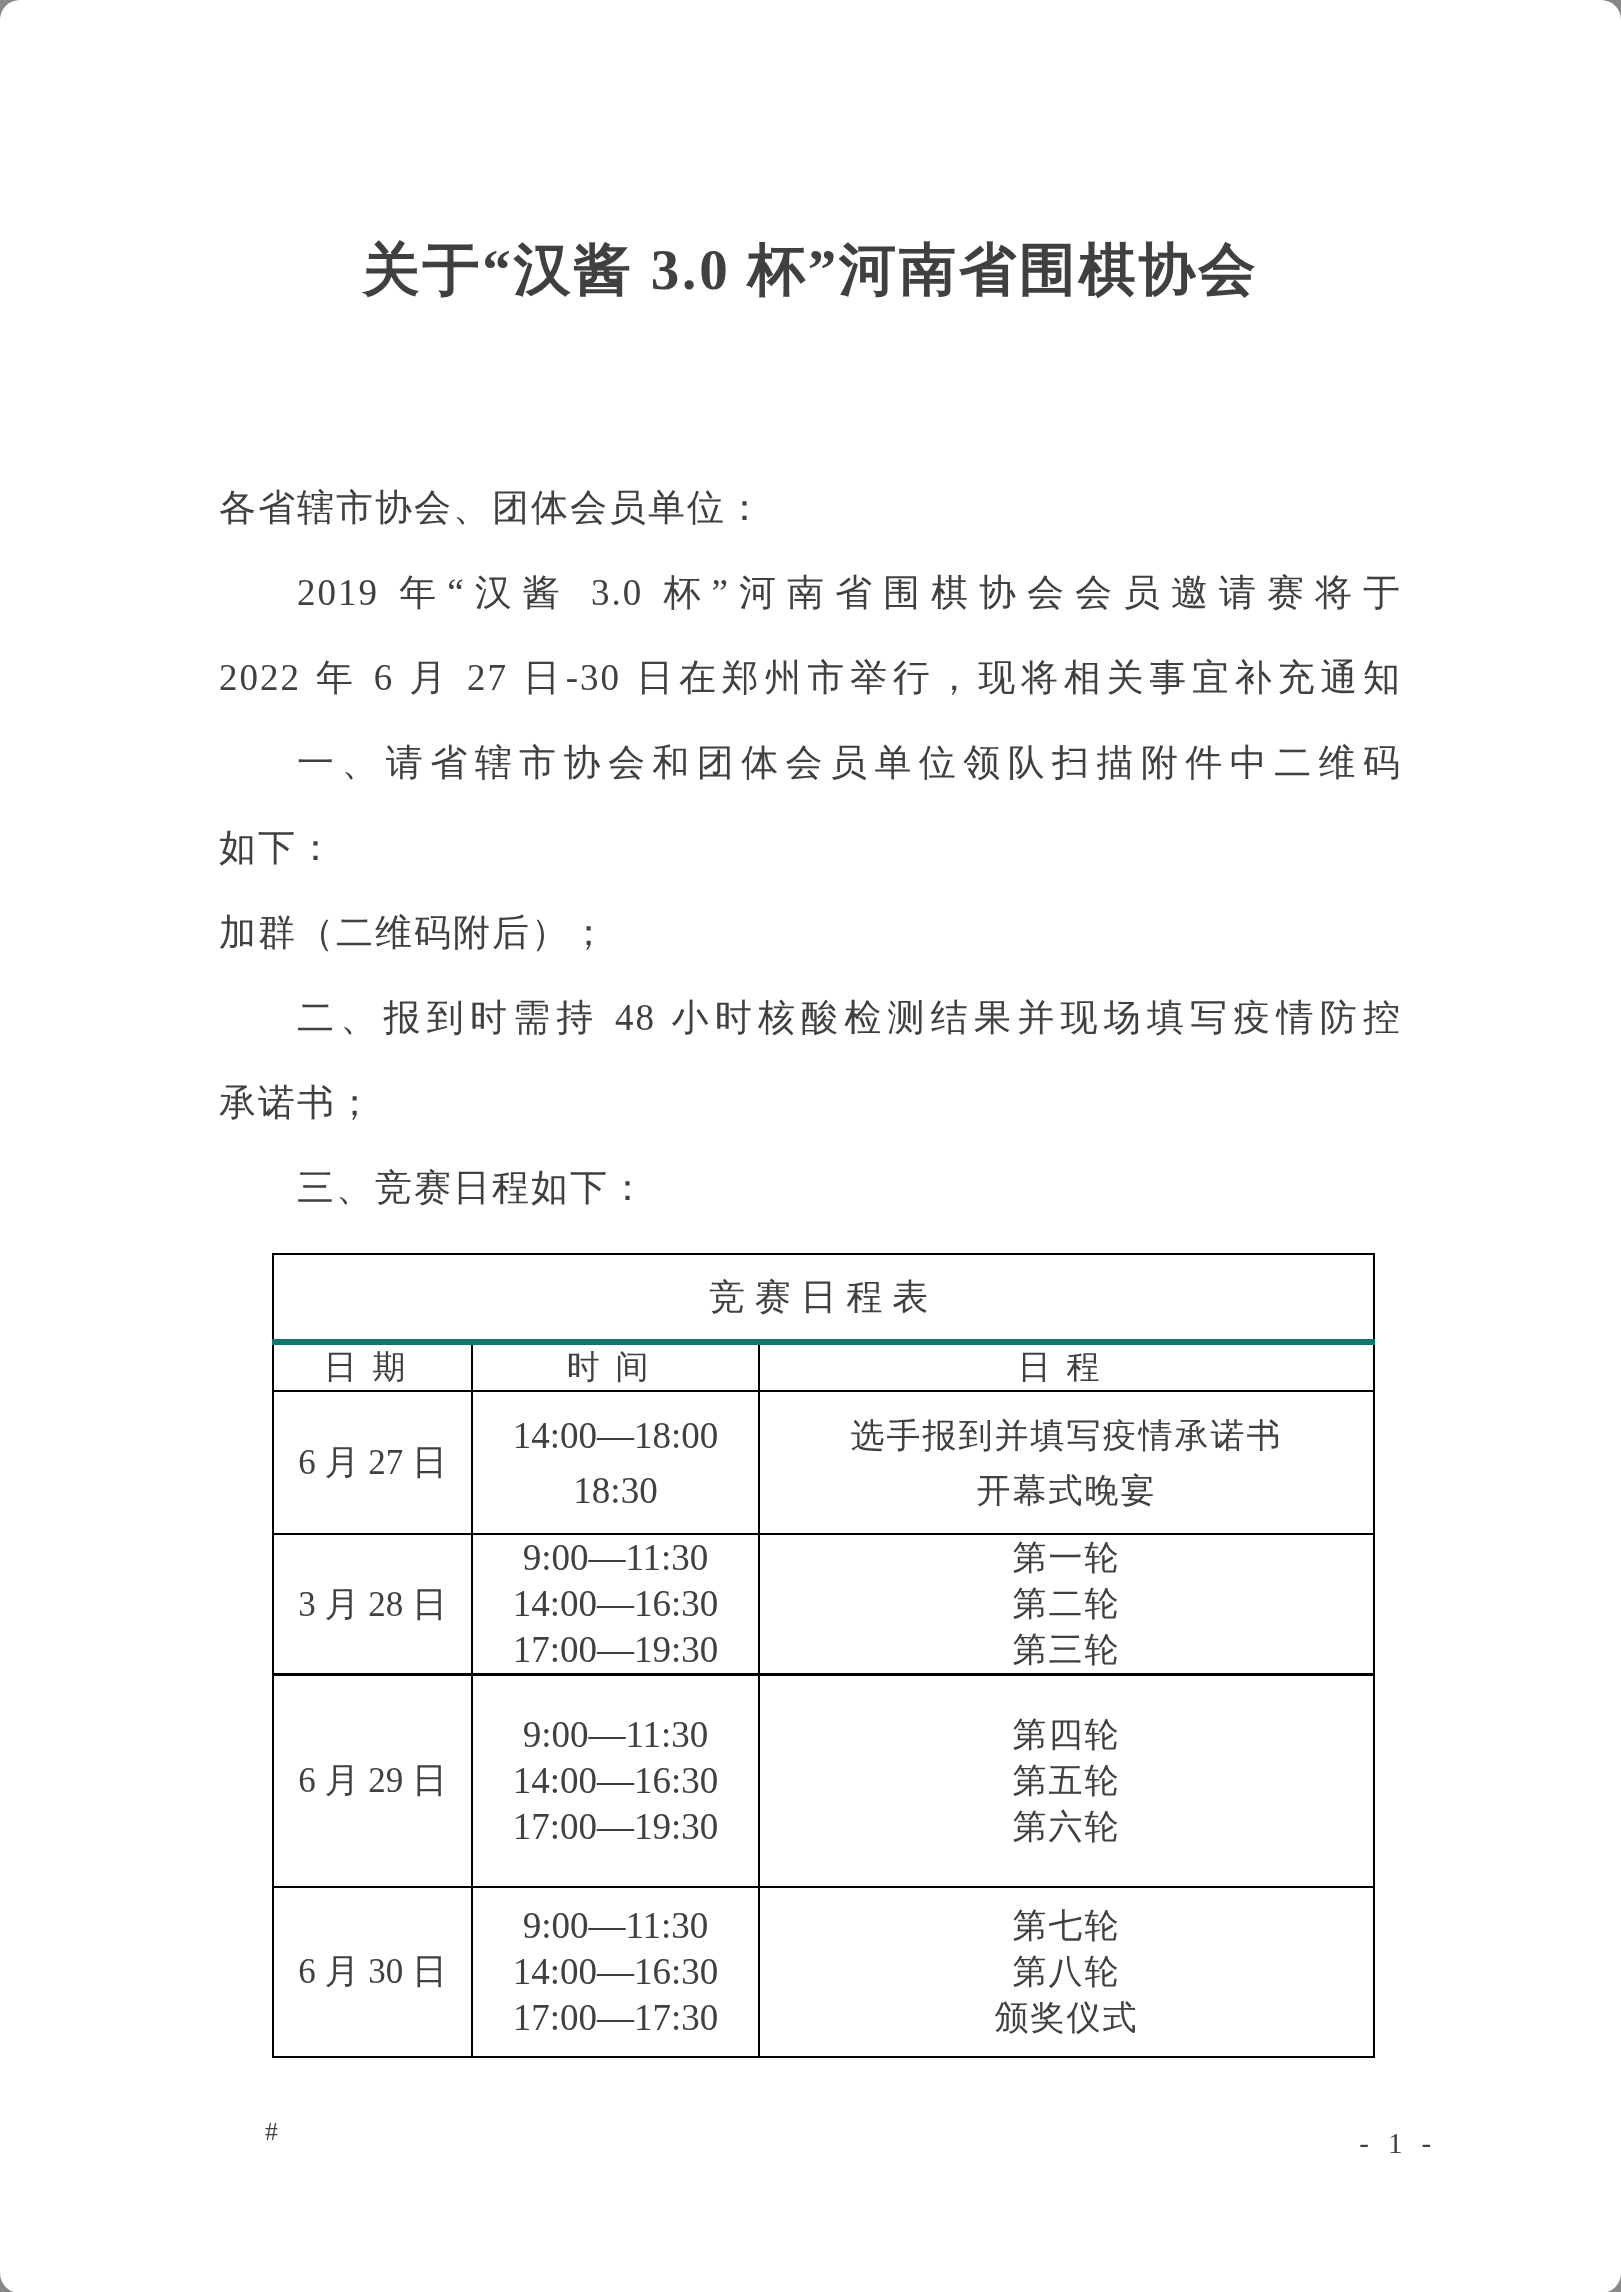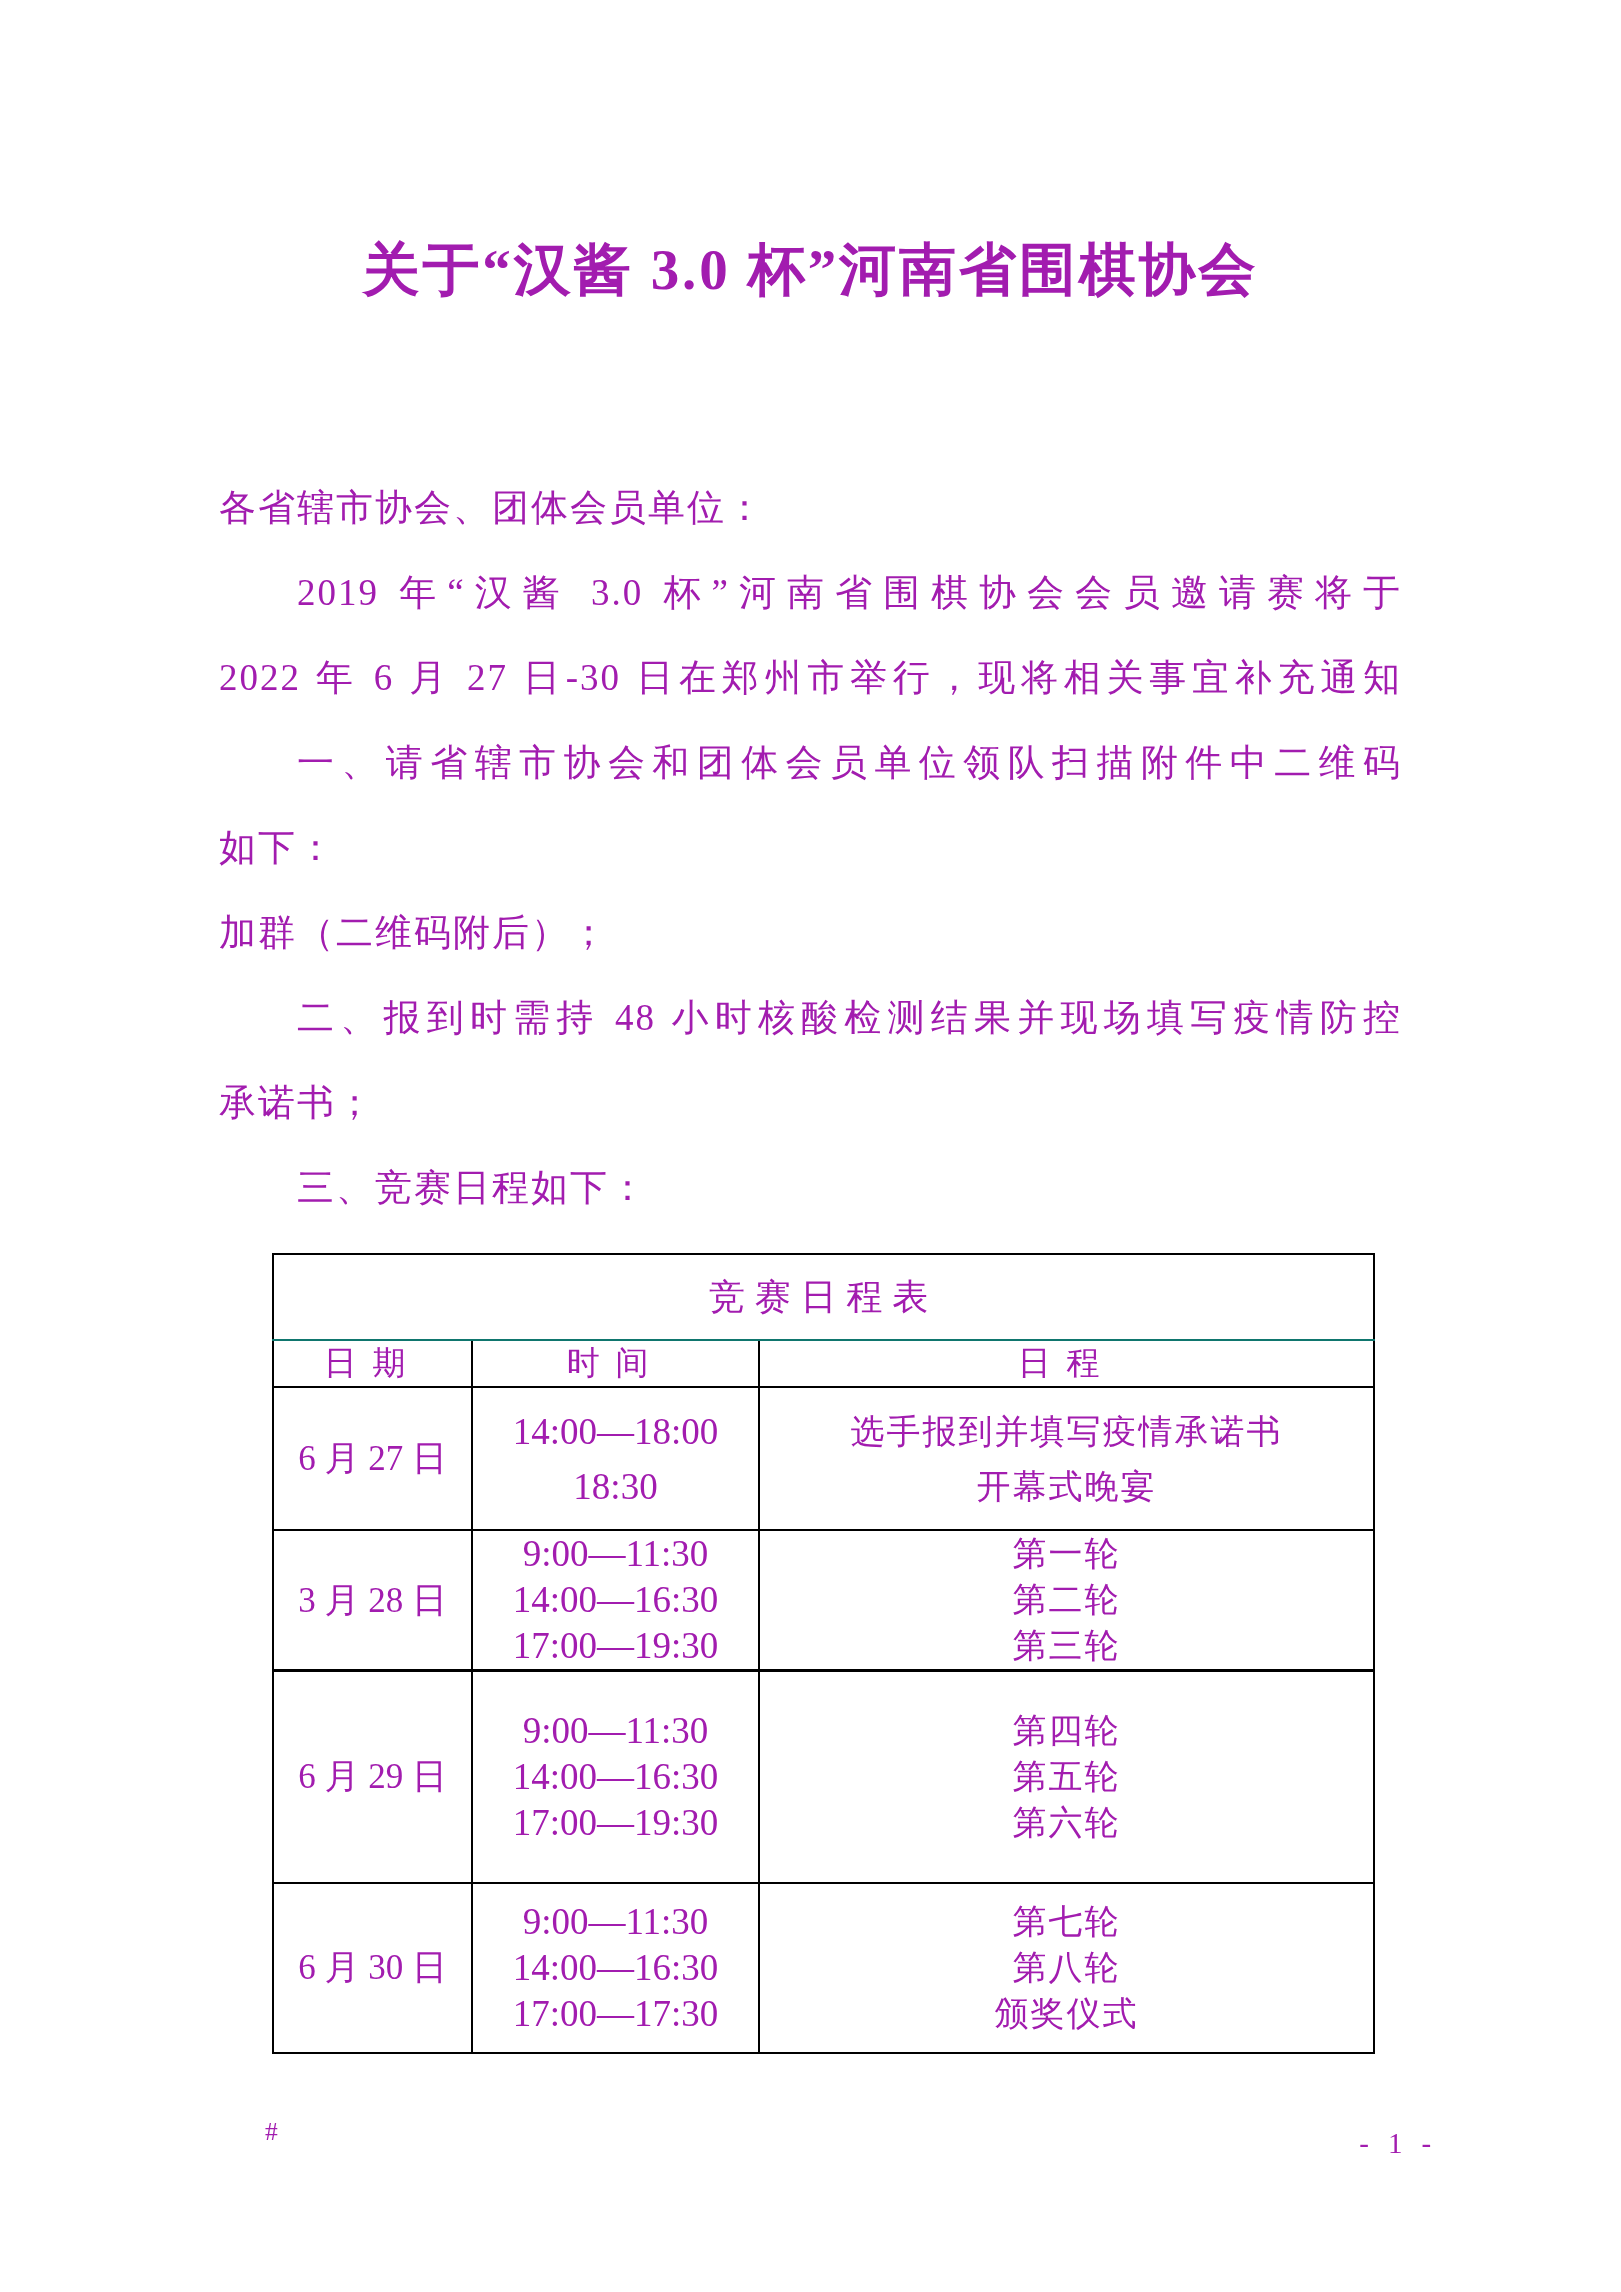--- a/index.html
+++ b/index.html
@@ -7,22 +7,23 @@
     padding: 0;
     background: #888;
   }
   .page {
     position: relative;
     width: 1621px;
     height: 2293px;
     background: #ffffff;
     margin: 0 auto;
     overflow: hidden;
-    color: #a21caf;
+    color: #404040;
     font-family: "Liberation Serif", "DejaVu Serif", serif;
+    border-radius: 20px;
   }
 
   
   .doc-title {
     position: absolute;
     top: 229px;
     left: 0;
     width: 100%;
     margin: 0;
     text-align: center;
@@ -66,21 +67,21 @@
     font-size: 35px;
   }
   .schedule td, .schedule th {
     padding: 0;
     text-align: center;
     vertical-align: middle;
     overflow: hidden;
   }
   .caption-cell {
     height: 84px;
-    border-bottom: 2px solid #0f766e;
+    border-bottom: 6px solid #0f766e;
     letter-spacing: 9.8px;
     font-size: 36px;
     font-weight: 400;
   }
   .header-row th {
     height: 41px;
     border-bottom: 2.9px solid #000;
     font-weight: 400;
     font-size: 33px;
     letter-spacing: 15.7px;

